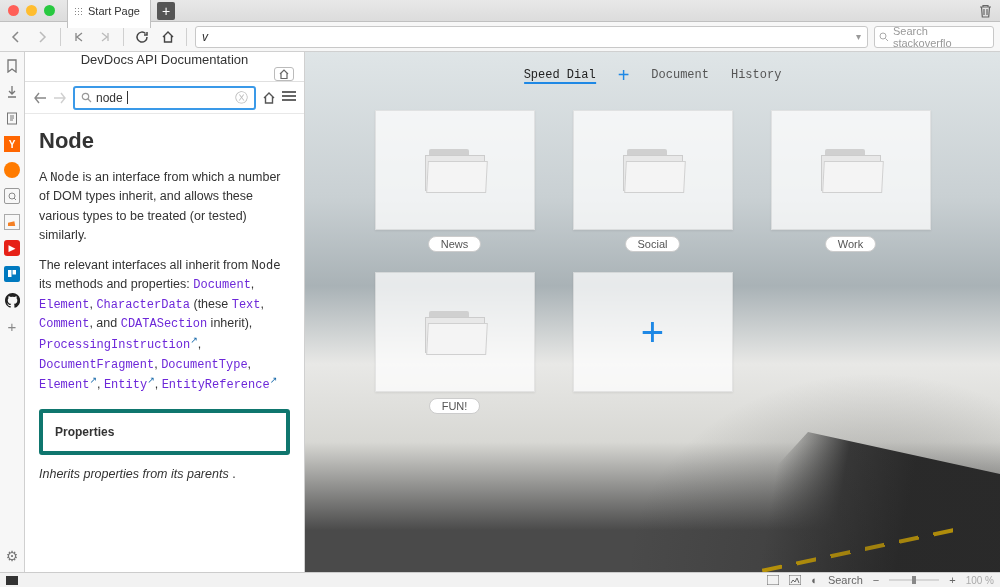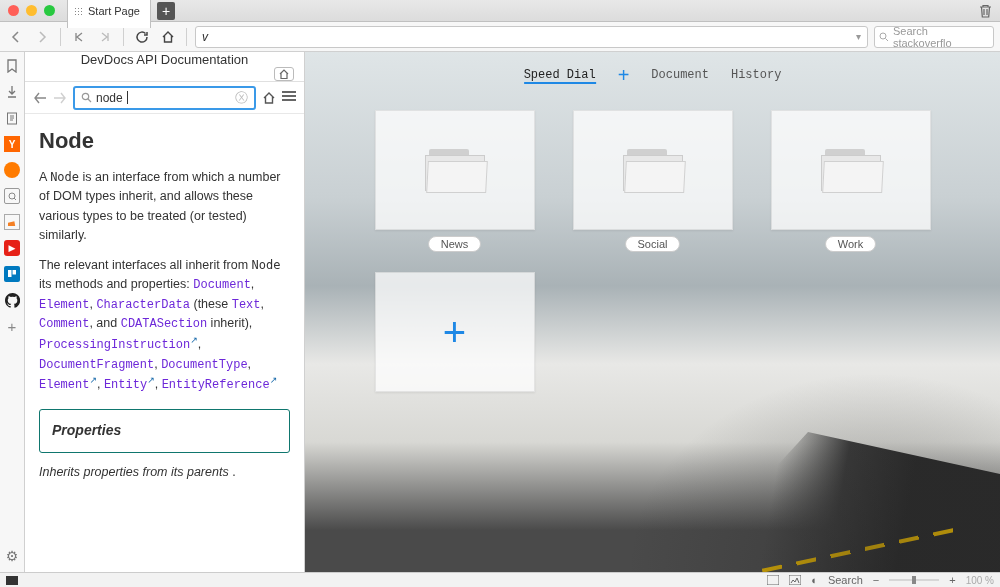--- a/index.html
+++ b/index.html
@@ -41,21 +41,21 @@
 .psrch .clr { margin-left: auto; color: #bbb; font-size: 13px; cursor: pointer; }
 .panel-nav .ricon { color: #666; font-size: 15px; cursor: pointer; }
 .hamb { display: inline-block; width: 14px; }
 .hamb span { display:block; height:2px; background:#666; margin:2px 0; }
 .doc { padding: 10px 14px; overflow-y: auto; font-size: 12.5px; line-height: 1.55; flex: 1; }
 .doc h1 { font-size: 22px; font-weight: 600; margin-bottom: 10px; }
 .doc p { margin-bottom: 10px; }
 .doc code { font-family: Menlo, Consolas, monospace; font-size: 12px; }
 .doc a { color: #1769aa; text-decoration: none; }
 .doc a code { color: #6d28d9; font-family: Liberation Mono, monospace; }
-.doc .props-box { border: 1px solid #0f766e; border-radius: 3px; padding: 10px 12px; margin: 14px 0 10px; font-size: 14px; font-weight: 600; font-style: italic; }
+.doc .props-box { border: 4px solid #0f766e; border-radius: 3px; padding: 10px 12px; margin: 14px 0 10px; font-size: 12px; font-weight: 600; }
 .doc em { font-style: italic; }
 .doc .ext { font-size: 9px; color: #1769aa; vertical-align: super; }
 .content { flex: 1; position: relative; overflow: hidden; }
 .bg { position: absolute; inset: 0; background: linear-gradient(180deg, #dfe5e7 0%, #c9d0d3 28%, #a9b2b6 45%, #e8e8e6 60%, #d8d8d4 75%, #4a4a4a 92%); }
 .bg::after { content:""; position:absolute; right:0; bottom:0; width:60%; height:45%; background: radial-gradient(ellipse at 70% 100%, rgba(40,40,40,0.4), transparent 60%); }
 .road { position:absolute; bottom:0; right:0; width:320px; height:140px; background: linear-gradient(100deg, transparent 30%, #3a3a3a 50%, #2a2a2a 70%); clip-path: polygon(40% 0, 100% 30%, 100% 100%, 0 100%); }
 .road::before { content:""; position:absolute; bottom:20px; right:40px; width:200px; height:4px; background: repeating-linear-gradient(90deg,#e0b000 0 20px, transparent 20px 35px); transform: rotate(-12deg); }
 .ctabs { position: absolute; top: 12px; left: 50%; transform: translateX(-50%); display: flex; align-items: center; gap: 22px; font-size: 12px; }
 .ctabs .ct { color: #555; cursor: pointer; padding-bottom: 0; border-bottom: 2px solid transparent; font-family: Liberation Mono, monospace; }
 .ctabs .ct.active { border-bottom-color: #1e88e5; color: #222; }
@@ -283,20 +283,30 @@
       <div class="tile">
         <div class="card">
             <div class="folder">
               <div class="back"></div>
               <div class="body"></div>
               <div class="front"></div>
             </div>
           </div>
         <div class="lbl">Work</div>
       </div>
+      <div class="tile">
+        <div class="card">
+            <div class="folder">
+              <div class="back"></div>
+              <div class="body"></div>
+              <div class="front"></div>
+            </div>
+          </div>
+        <div class="lbl">FUN!</div>
+      </div>
       <div class="tile add">
         <div class="card">+</div>
       </div>
     </div>
   </div>
 </div>
 
 <div class="statusbar">
   <div class="blk"></div>
   <div class="right">

